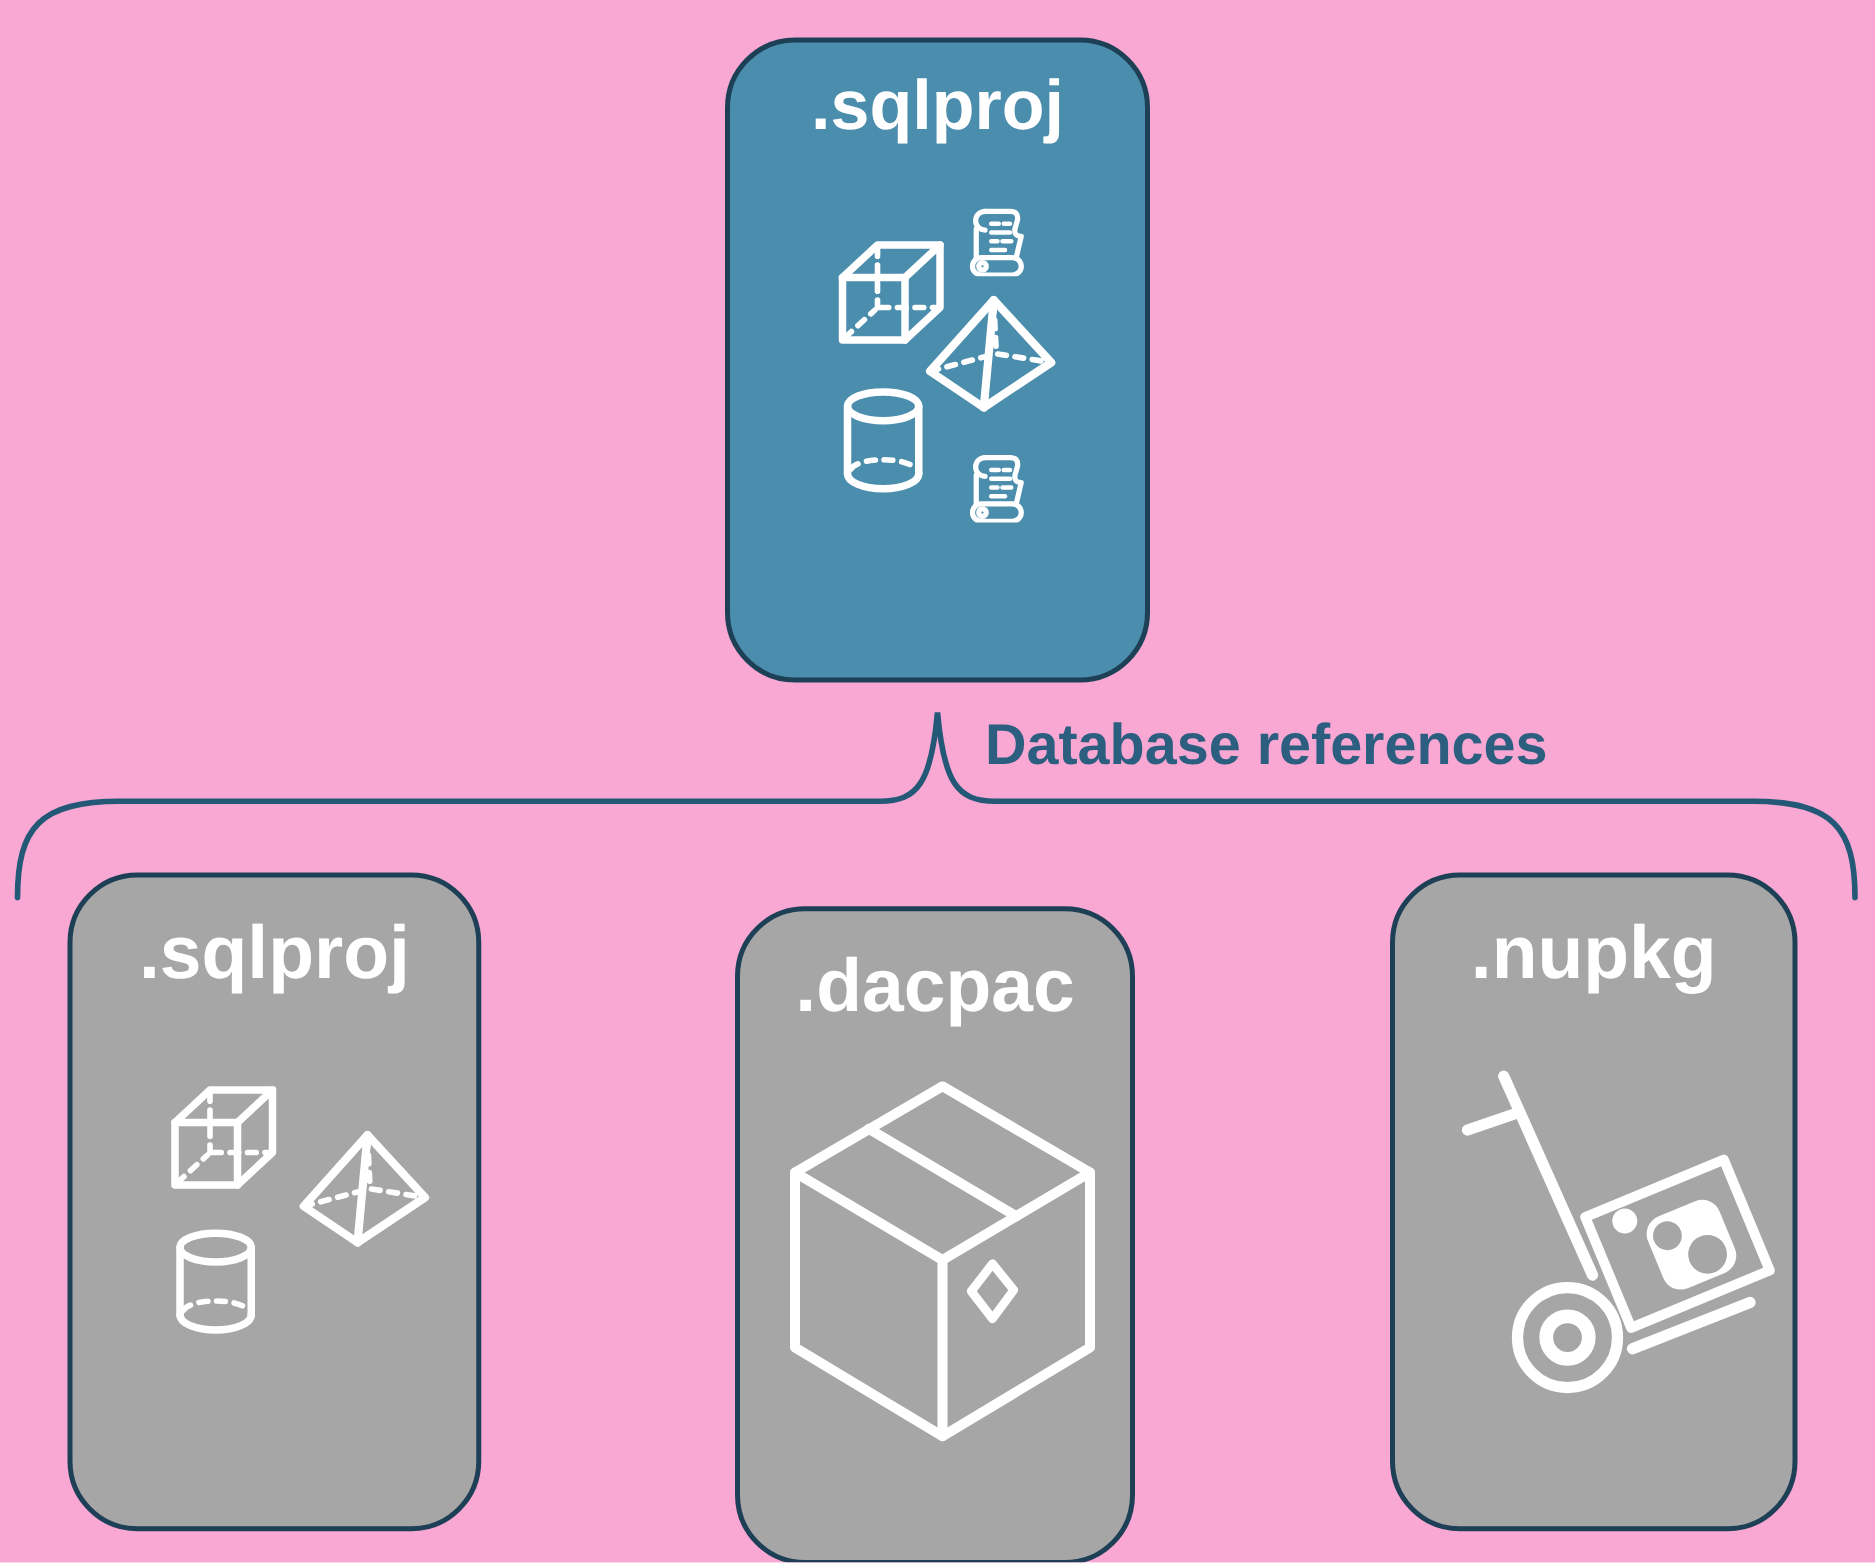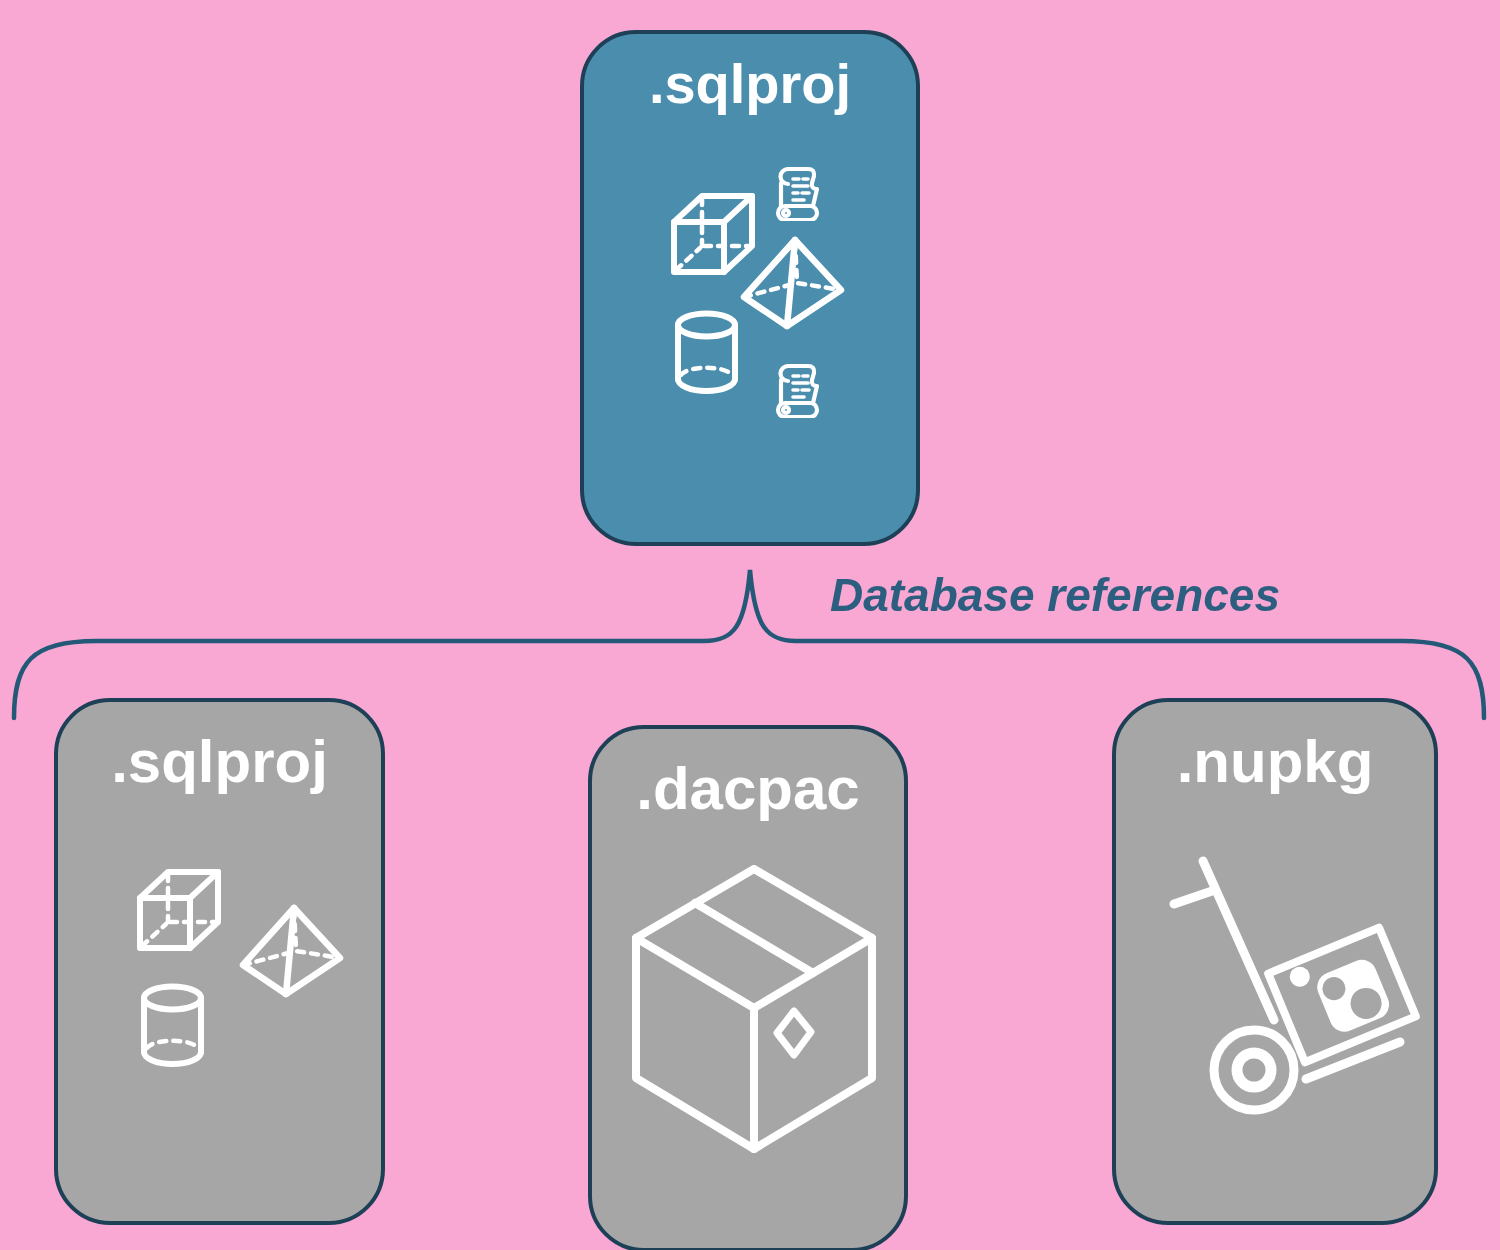--- a/index.html
+++ b/index.html
@@ -15,22 +15,22 @@
   #child-nupkg{left:1112px;width:326px;}
   .box-label{
     position:absolute;left:0;right:0;text-align:center;color:var(--label-text,#fff);
     font-weight:bold;line-height:1;letter-spacing:0;
   }
   .root .box-label{top:22px;font-size:56px;}
   .child .box-label{top:30px;font-size:60px;}
   .icon{position:absolute;color:var(--icon-stroke,#ffffff);}
   .brace{position:absolute;left:0;top:0;width:1500px;height:1250px;pointer-events:none;}
   .connector-label{
-    position:absolute;left:820px;top:572px;width:460px;text-align:right;
-    font-size:46px;font-weight:bold;color:var(--connector-label-text,#2c5e80);line-height:1;font-style:italic;
+    position:absolute;left:783px;top:572px;width:460px;text-align:center;
+    font-size:46px;font-weight:bold;color:var(--connector-label-text,#2c5e80);line-height:1;
   }
   .defs-holder{position:absolute;width:0;height:0;overflow:hidden;}
 </style>
 </head>
 <body>
 
 <div class="canvas">
 
   <svg class="defs-holder" aria-hidden="true">
     <defs>

